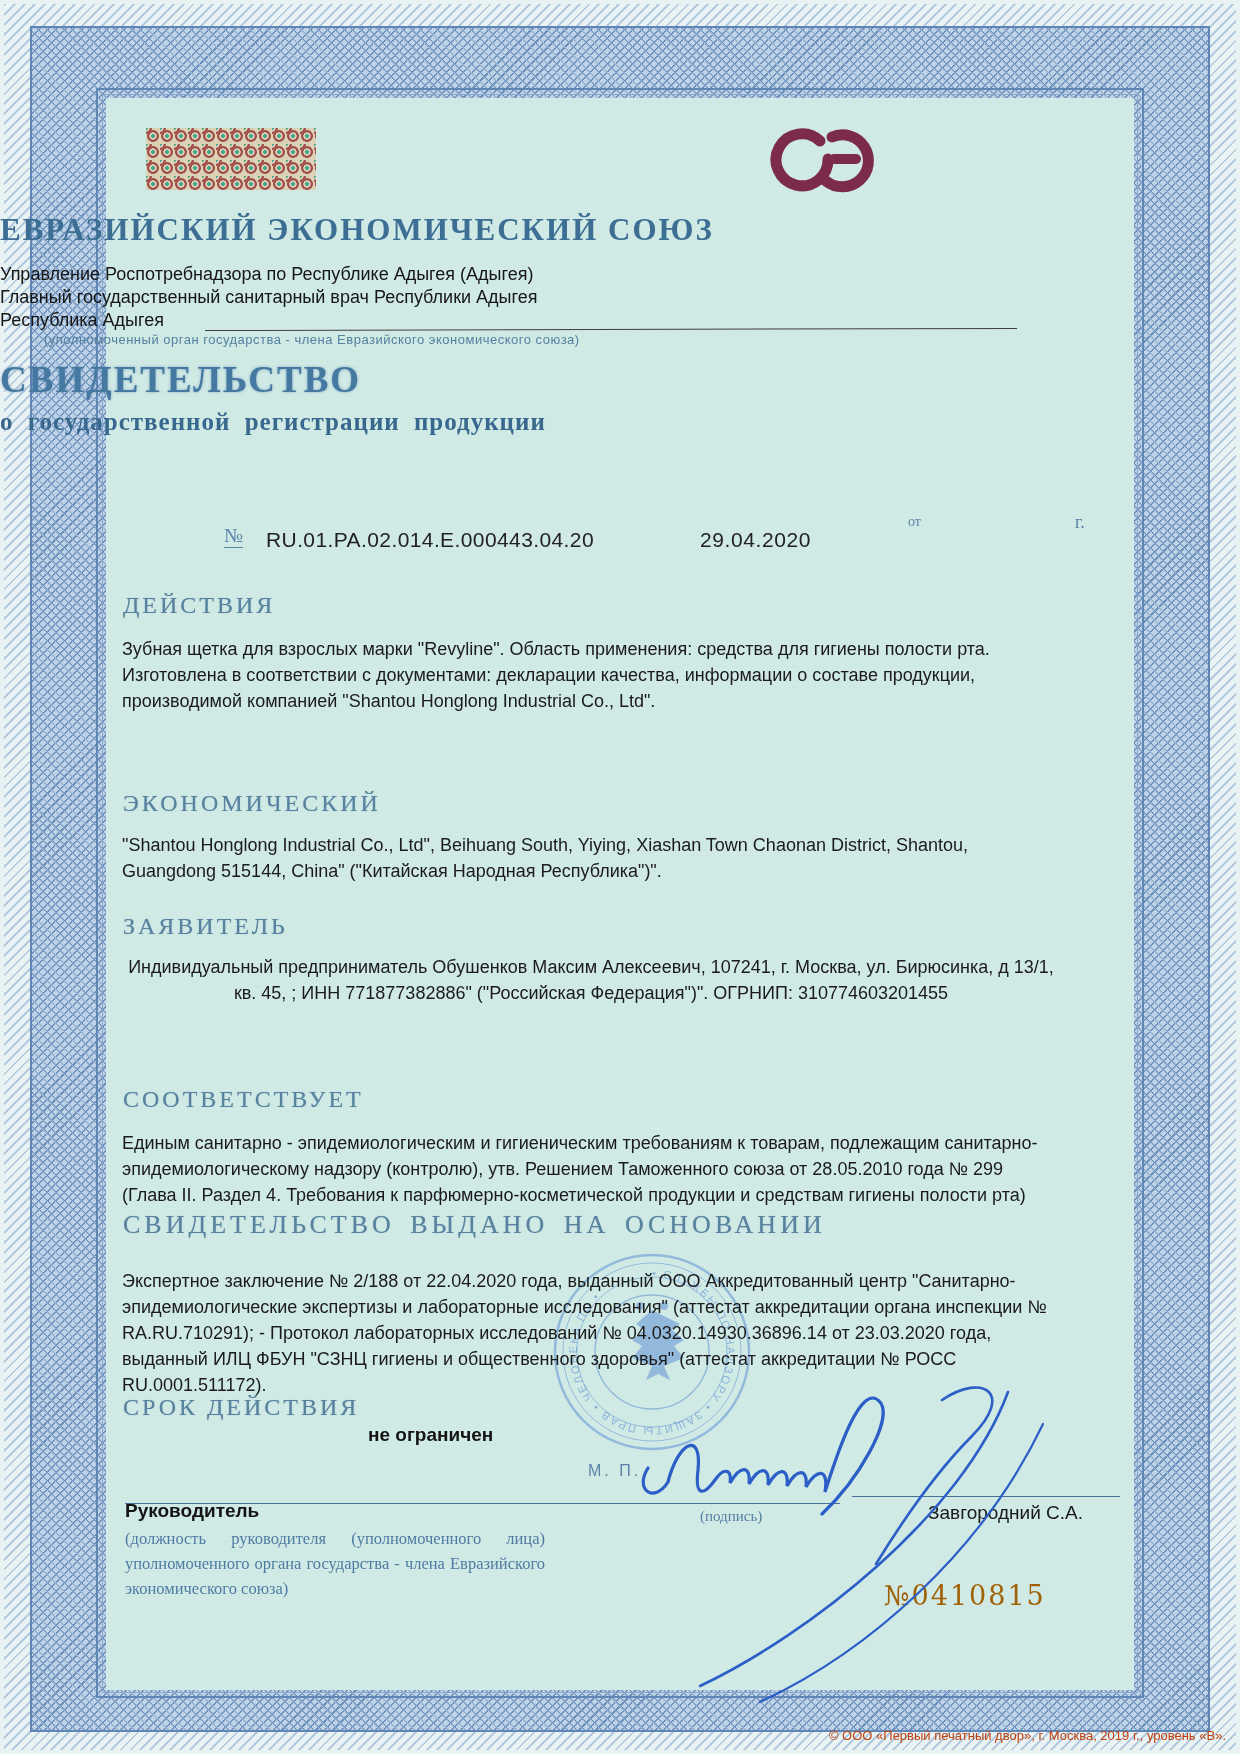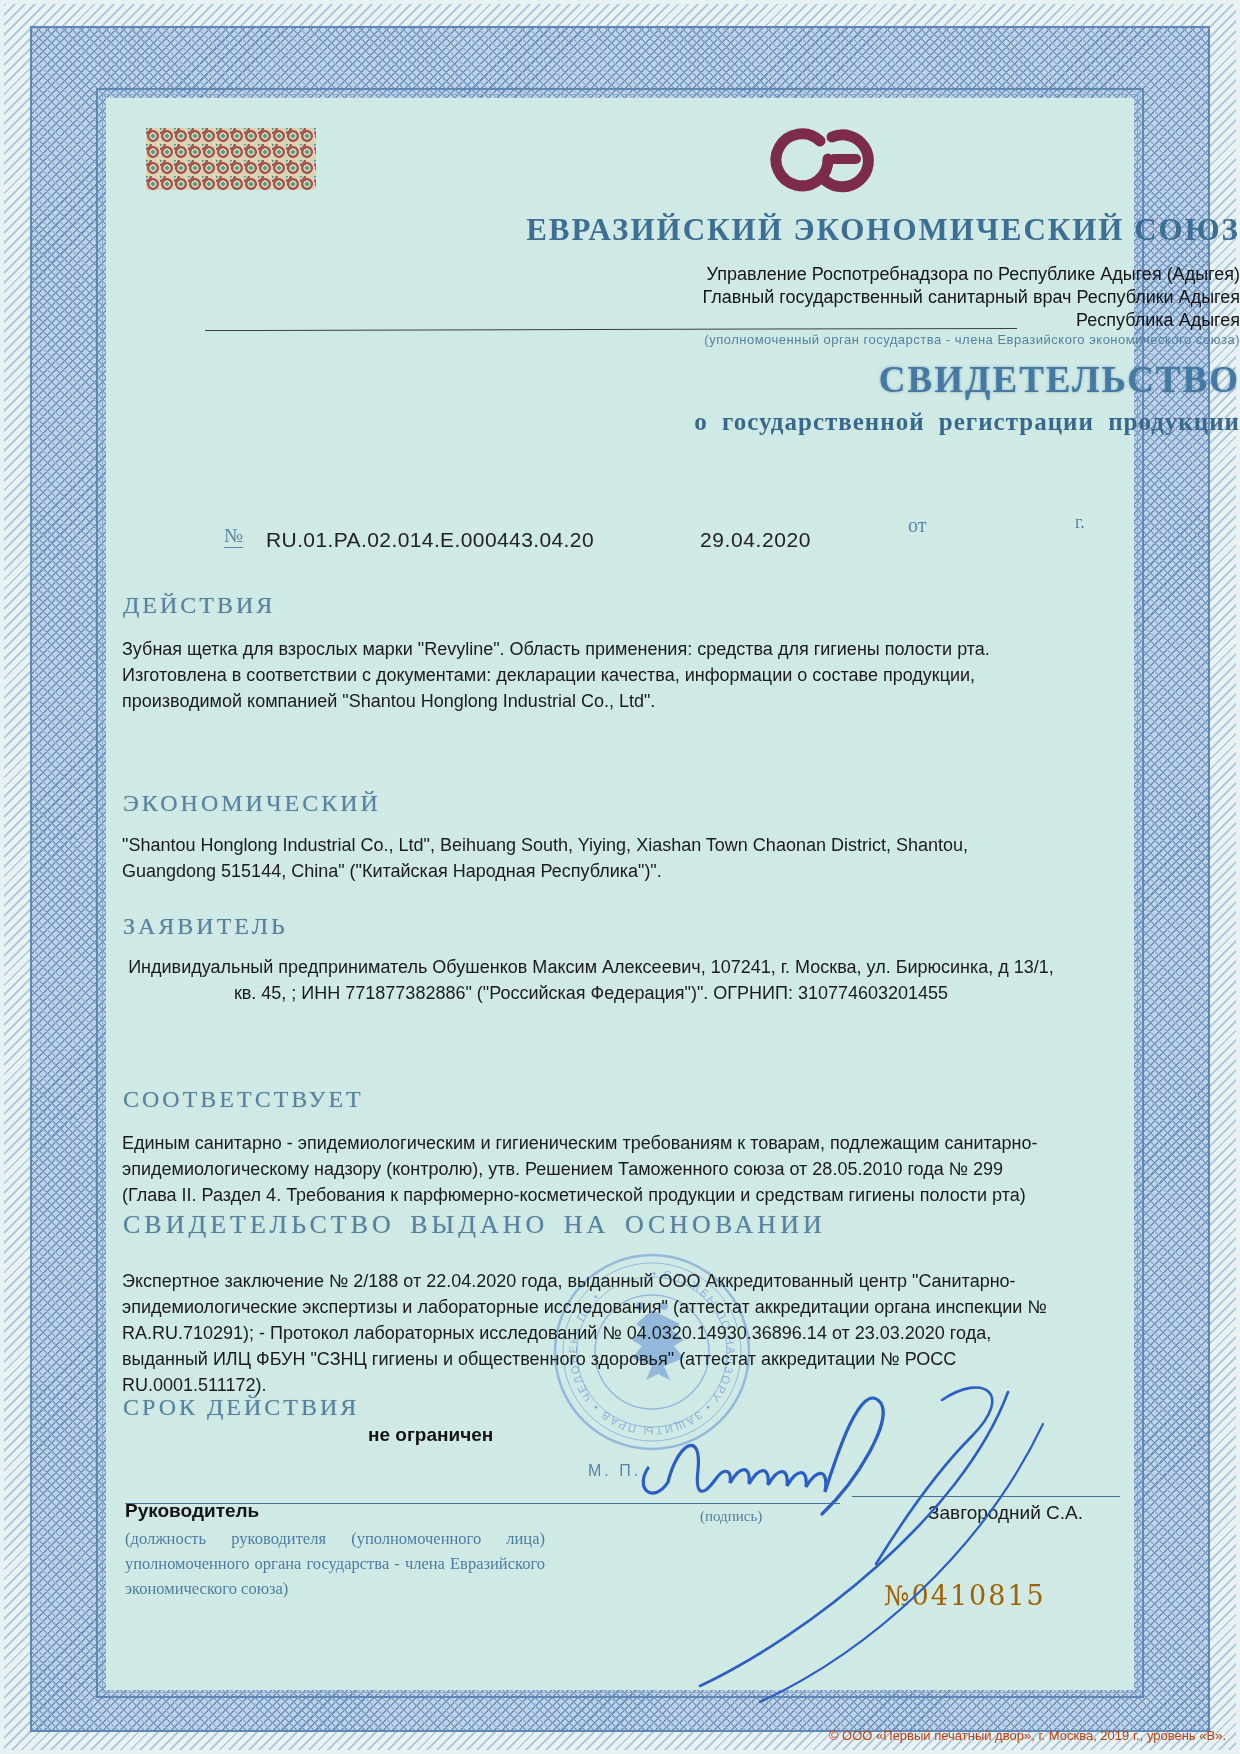--- a/index.html
+++ b/index.html
@@ -42,46 +42,46 @@
       radial-gradient(circle 2px at 7px 8px,#3ba38b 1.6px,transparent 2.2px),
       radial-gradient(circle 6px at 7px 8px,transparent 3.4px,#a04b48 3.9px,#a04b48 5.6px,transparent 6.2px),
       radial-gradient(circle 2px at 0px 0px,#3ba38b 1.6px,transparent 2.2px),
       radial-gradient(circle 6px at 0px 0px,transparent 3.4px,#a04b48 3.9px,#a04b48 5.6px,transparent 6.2px),
       #ddd2b4;
     background-size:14px 16px;
     opacity:.95;
   }
   
   .abs{position:absolute;z-index:2;}
-  .centered{left:8px;right:0;text-align:right;}
+  .centered{left:0;right:0;text-align:left;}
   .union-title{
     top:212px;font-family:"Liberation Serif",serif;font-weight:bold;
     font-size:31px;letter-spacing:2px;color:#3d6e94;
   }
   .org-line{font-size:18px;color:#161616;}
   .authority-rule{
     position:absolute;left:205px;top:329px;width:812px;
     border-top:1.6px solid #3f3f3f;transform:rotate(-.15deg);z-index:2;
   }
   .authority-note{
-    top:332px;font-size:13px;color:#56809f;letter-spacing:.5px;
+    top:332px;font-size:13px;color:#56809f;letter-spacing:.5px;padding-left:44px;
   }
   .doc-title{
     top:358px;font-family:"Liberation Serif",serif;font-weight:bold;
     font-size:37px;letter-spacing:2px;color:#4679a1;
     text-shadow:0 0 3px rgba(70,121,161,.55);
   }
   .doc-subtitle{
     top:408px;font-family:"Liberation Serif",serif;font-weight:bold;
     font-size:25px;letter-spacing:1px;word-spacing:7px;color:#39688f;
   }
   .blue-label{font-family:"Liberation Serif",serif;color:#5c84a8;}
   .reg-number-label{left:224px;top:524px;font-size:20px;border-bottom:1px solid #5c84a8;}
   .reg-number{left:266px;top:528px;font-size:21px;color:#222;letter-spacing:.4px;}
-  .reg-from{left:908px;top:514px;font-size:20px;}
+  .reg-from{left:908px;top:514px;font-size:14px;}
   .reg-date{left:700px;top:528px;font-size:21px;color:#222;letter-spacing:.6px;}
   .reg-year{left:1075px;top:512px;font-size:18px;}
   .section-heading{
     font-family:"Liberation Serif",serif;font-size:24px;letter-spacing:3px;
     color:#58829f;text-shadow:0 0 1px rgba(88,130,159,.5);
   }
   .section-text{
     width:938px;font-size:18px;line-height:26px;color:#1b1b1b;
   }
   .h-product{left:123px;top:592px;}

